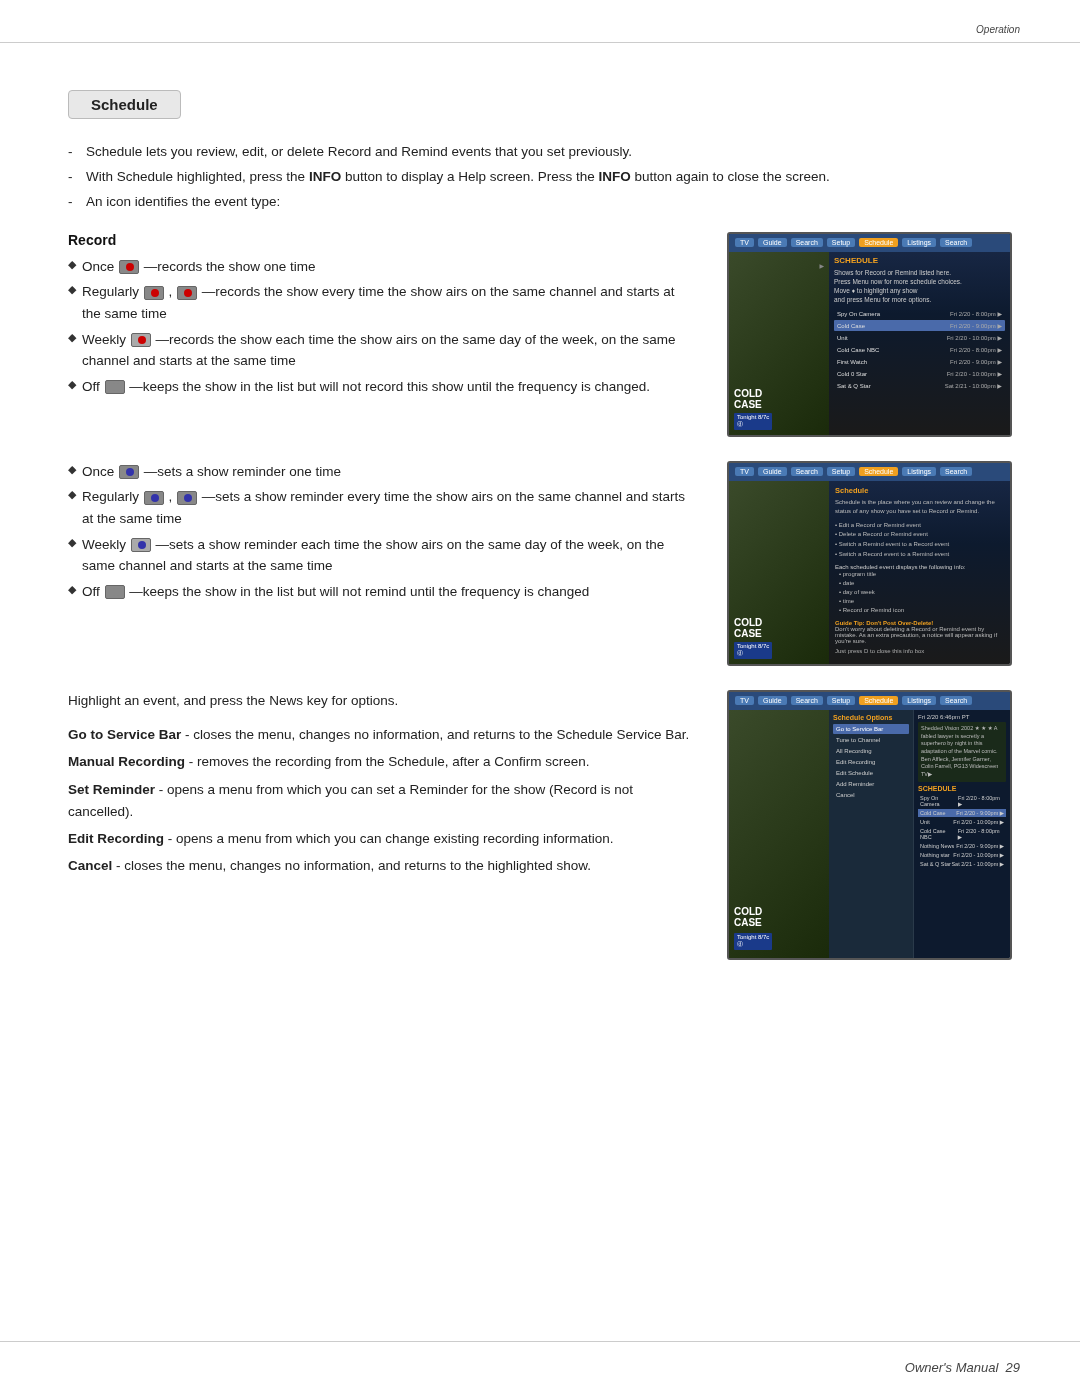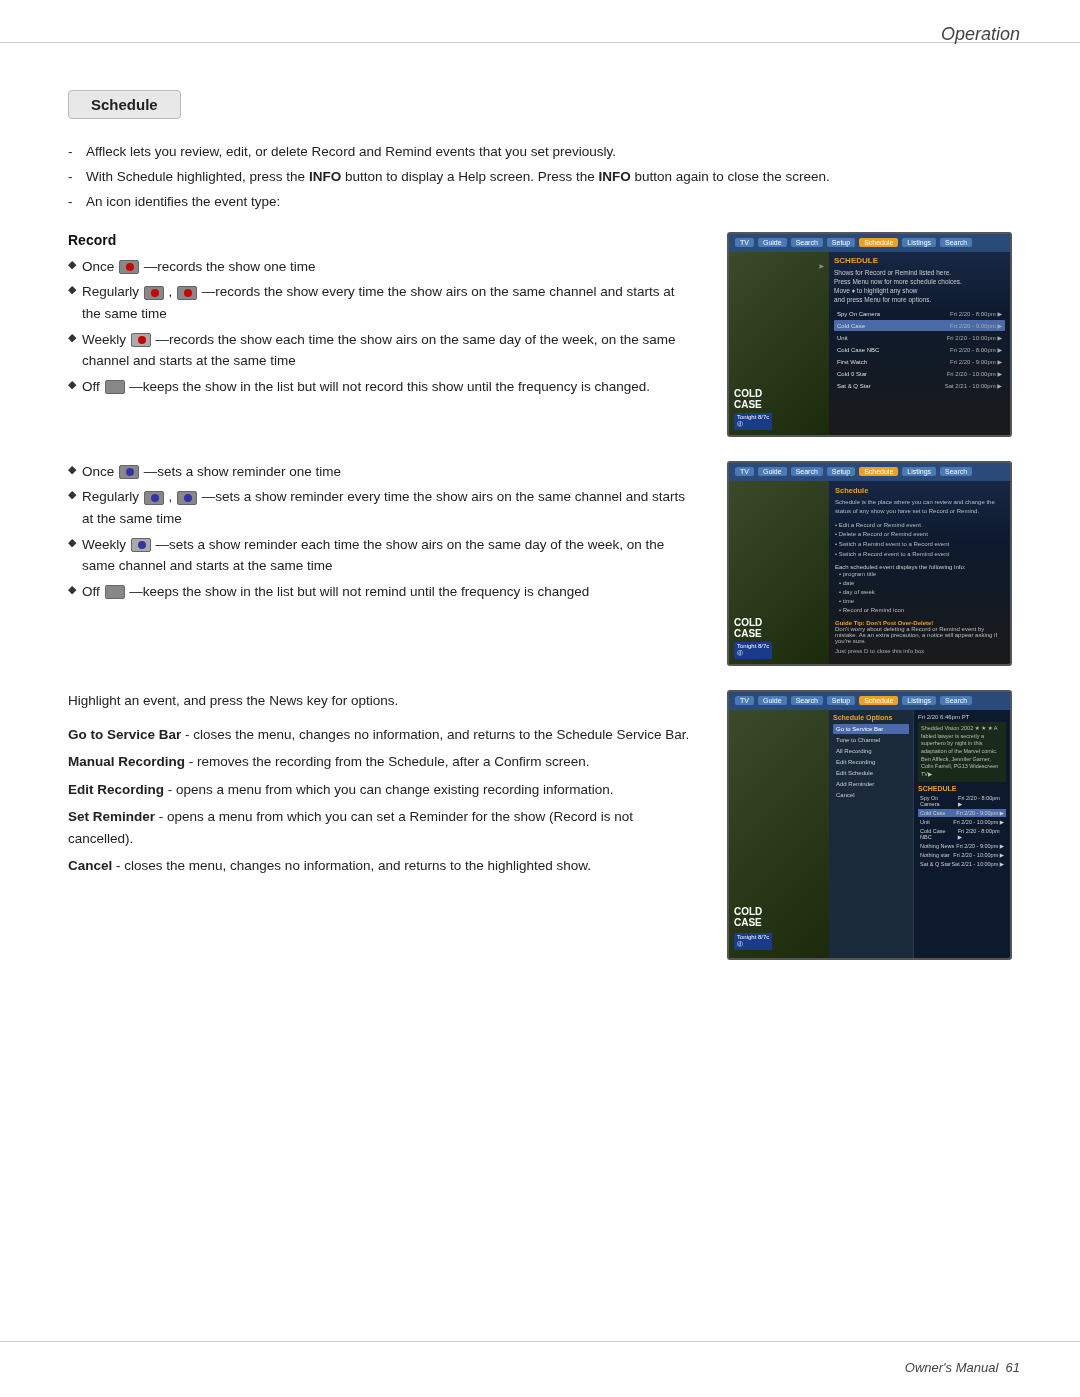--- a/index.html
+++ b/index.html
@@ -28,21 +28,21 @@
       background: #ccc;
       position: absolute;
       bottom: 55px;
       left: 0;
     }
 
     .header-label {
       position: absolute;
       top: 24px;
       right: 60px;
-      font-size: 18px;
+      font-size: 10px;
       color: #444;
       font-style: italic;
     }
 
     .footer-label {
       position: absolute;
       bottom: 22px;
       right: 60px;
       font-size: 13px;
       color: #444;
@@ -475,33 +475,33 @@
 
 <div class="top-rule"></div>
 
 <div class="header-label">
   <span>Operation</span>
 </div>
 
 <div class="bottom-rule"></div>
 
 <div class="footer-label">
-  <span>Owner's Manual</span>&nbsp;&nbsp;<span>61</span>
+  <span>Owner's Manual</span>&nbsp;&nbsp;<span>29</span>
 </div>
 
 <div class="main-content">
 
   <div>
     <span class="schedule-heading">Schedule</span>
   </div>
 
   <div class="bullets-section">
     <div class="bullet-item">
       <span class="bullet-dash">-</span>
-      <span>Affleck lets you review, edit, or delete Record and Remind events that you set previously.</span>
+      <span>Schedule lets you review, edit, or delete Record and Remind events that you set previously.</span>
     </div>
     <div class="bullet-item">
       <span class="bullet-dash">-</span>
       <span>With Schedule highlighted, press the <strong>INFO</strong> button to display a Help screen. Press the <strong>INFO</strong> button again to close the screen.</span>
     </div>
     <div class="bullet-item">
       <span class="bullet-dash">-</span>
       <span>An icon identifies the event type:</span>
     </div>
   </div>
@@ -676,24 +676,24 @@
       <div class="text-col-bottom">
         <p class="highlight-para">Highlight an event, and press the News key for options.</p>
 
         <p class="option-paragraph">
           <strong>Go to Service Bar</strong> - closes the menu, changes no information, and returns to the Schedule Service Bar.
         </p>
         <p class="option-paragraph">
           <strong>Manual Recording</strong> - removes the recording from the Schedule, after a Confirm screen.
         </p>
         <p class="option-paragraph">
-          <strong>Edit Recording</strong> - opens a menu from which you can change existing recording information.
+          <strong>Set Reminder</strong> - opens a menu from which you can set a Reminder for the show (Record is not cancelled).
         </p>
         <p class="option-paragraph">
-          <strong>Set Reminder</strong> - opens a menu from which you can set a Reminder for the show (Record is not cancelled).
+          <strong>Edit Recording</strong> - opens a menu from which you can change existing recording information.
         </p>
         <p class="option-paragraph">
           <strong>Cancel</strong> - closes the menu, changes no information, and returns to the highlighted show.
         </p>
       </div>
 
       <div class="img-col">
         <div class="tv-screen-3">
           <div class="tv-inner-3">
             <div class="tv-top-bar-3">

